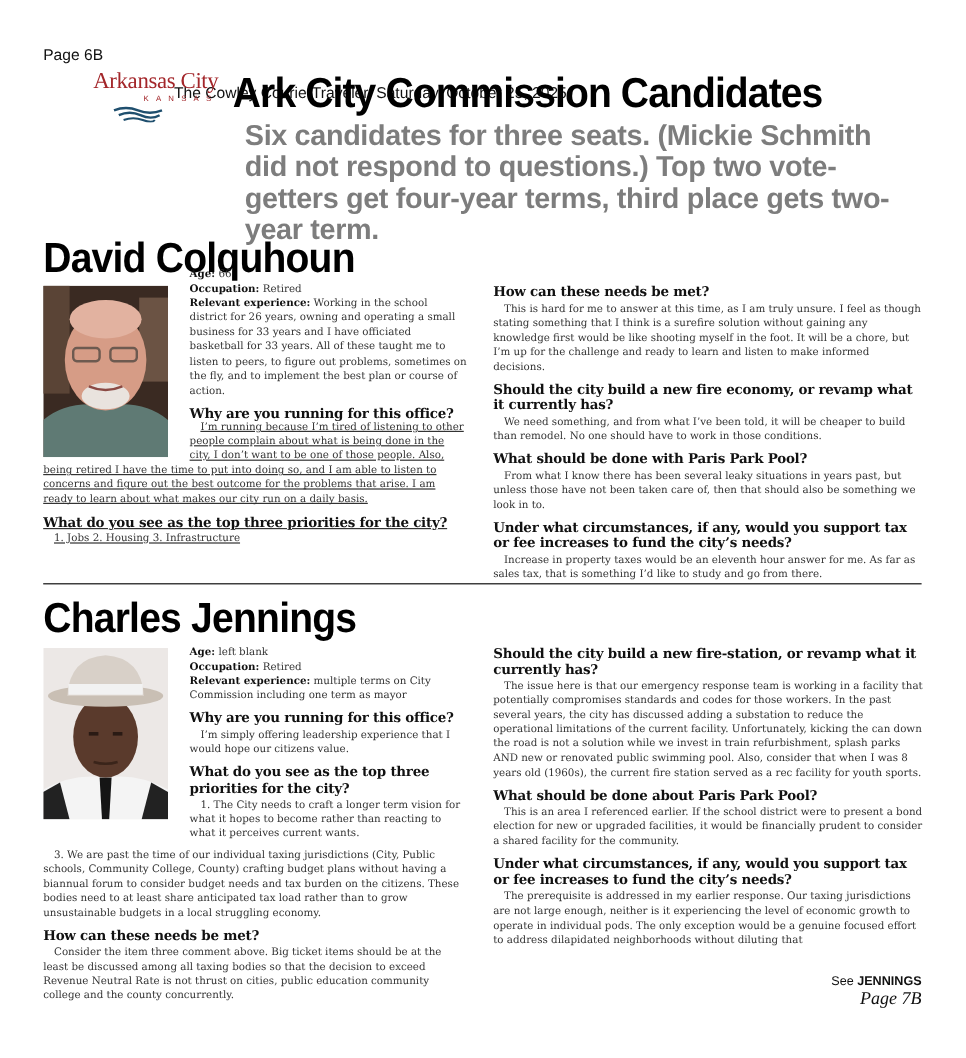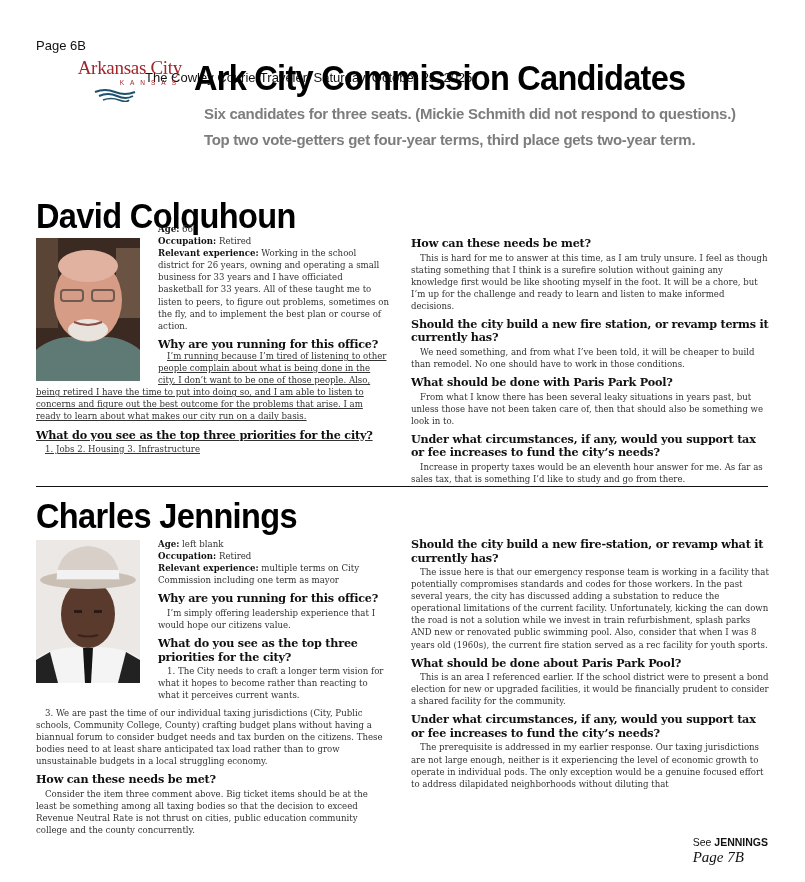--- a/index.html
+++ b/index.html
@@ -5,30 +5,30 @@
   html, body { margin: 0; padding: 0; background: #ffffff; }
   body { width: 805px; height: 882px; position: relative; overflow: hidden; color: #222; }
   .folio { position: absolute; top: 38px; font-family: "Liberation Sans", sans-serif; font-size: 13px; color: #111; }
   .folio.page { left: 36px; }
   .folio.paper { left: 145px; margin-top: 32px; }
   .logo { position: absolute; left: 48px; top: 58px; width: 134px; height: 48px; text-align: right; }
   .logo .city { font-family: "Liberation Serif", serif; font-size: 19px; color: #a3262a; line-height: 20px; letter-spacing: -0.3px; }
   .logo .state { font-family: "Liberation Sans", sans-serif; font-size: 6.5px; color: #a3262a; letter-spacing: 6px; line-height: 9px; margin-left: 6px; }
   .logo svg { display: block; margin: 1px auto 0; }
   .headline { position: absolute; left: 194px; top: 56px; font-family: "Liberation Sans", sans-serif; font-weight: bold; font-size: 35px; letter-spacing: -0.8px; color: #000; line-height: 44px; transform: scaleX(0.93); transform-origin: left; white-space: nowrap; }
-  .deck { position: absolute; left: 204px; top: 101px; width: 560px; font-family: "Liberation Sans", sans-serif; font-weight: bold; font-size: 15px; line-height: 26px; color: #7d7d7d; letter-spacing: -0.3px; }
+  .deck { position: absolute; left: 204px; top: 101px; width: 560px; font-family: "Liberation Sans", sans-serif; font-weight: bold; font-size: 24px; line-height: 26px; color: #7d7d7d; letter-spacing: -0.3px; }
   .name { position: absolute; left: 36px; font-family: "Liberation Sans", sans-serif; font-weight: bold; font-size: 35px; color: #000; letter-spacing: -0.7px; line-height: 40px; transform: scaleX(0.93); transform-origin: left; white-space: nowrap; }
   .photo { position: absolute; left: 36px; width: 104px; height: 143px; overflow: hidden; }
   .col { position: absolute; font-family: "DejaVu Serif", serif; font-size: 8.6px; line-height: 12.1px; color: #333; }
   .col p { margin: 0; text-indent: 9px; }
   .col p.noind { text-indent: 0; }
   .col .lbl { font-weight: bold; color: #111; }
   .col h3 { font-family: "DejaVu Serif", serif; font-weight: bold; font-size: 11.2px; line-height: 13.5px; color: #111; margin: 6px 0 1px; letter-spacing: -0.2px; }
   .rule { position: absolute; left: 36px; top: 486px; width: 732px; height: 1.4px; background: #111; }
-  .jump { position: absolute; right: 37px; top: 811px; font-family: "Liberation Sans", sans-serif; font-size: 10.5px; color: #111; line-height: 15px; margin-top: 24px; }
+  .jump { position: absolute; right: 37px; top: 811px; text-align: right; font-family: "Liberation Sans", sans-serif; font-size: 10.5px; color: #111; line-height: 15px; }
   .jump .kw { font-weight: bold; }
   .jump .pg { font-family: "Liberation Serif", serif; font-style: italic; font-size: 15px; }
 </style>
 </head>
 <body>
 
 <div class="folio page">Page 6B</div>
 <div class="folio paper">The Cowley CourierTraveler, Saturday, October 25, 2025</div>
 
 <div class="logo">
@@ -70,21 +70,21 @@
 <div class="col" style="left:36px; top:350px; width:354px;text-decoration:underline;">
   <div style="float:left; width:122px; height:34px;"></div>
   <p>I’m running because I’m tired of listening to other people complain about what is being done in the city, I don’t want to be one of those people. Also, being retired I have the time to put into doing so, and I am able to listen to concerns and figure out the best outcome for the problems that arise. I am ready to learn about what makes our city run on a daily basis.</p>
   <h3>What do you see as the top three priorities for the city?</h3>
   <p>1. Jobs  2. Housing 3. Infrastructure</p>
 </div>
 
 <div class="col" style="left:411px; top:231px; width:358px;">
   <h3>How can these needs be met?</h3>
   <p>This is hard for me to answer at this time, as I am truly unsure. I feel as though stating something that I think is a surefire solution without gaining any knowledge first would be like shooting myself in the foot. It will be a chore, but I’m up for the challenge and ready to learn and listen to make informed decisions.</p>
-  <h3>Should the city build a new fire station, or revamp terms it currently has?</h3>
+  <h3>Should the city build a new fire economy, or revamp what it currently has?</h3>
   <p>We need something, and from what I’ve been told, it will be cheaper to build than remodel. No one should have to work in those conditions.</p>
   <h3>What should be done with Paris Park Pool?</h3>
   <p>From what I know there has been several leaky situations in years past, but unless those have not been taken care of, then that should also be something we look in to.</p>
   <h3>Under what circumstances, if any, would you support tax or fee increases to fund the city’s needs?</h3>
   <p>Increase in property taxes would be an eleventh hour answer for me. As far as sales tax, that is something I’d like to study and go from there.</p>
 </div>
 
 <div class="rule"></div>
 
 <div class="name" style="top:496px;">Charles Jennings</div>
@@ -111,21 +111,21 @@
   <p class="noind"><span class="lbl">Occupation:</span> <span>Retired</span></p>
   <p class="noind"><span class="lbl">Relevant experience:</span> <span>multiple terms on City Commission including one term as mayor</span></p>
   <h3>Why are you running for this office?</h3>
   <p>I’m simply offering leadership experience that I would hope our citizens value.</p>
   <h3>What do you see as the top three priorities for the city?</h3>
   <p>1. The City needs to craft a longer term vision for what it hopes to become rather than reacting to what it perceives current wants.</p>
 </div>
 <div class="col" style="left:36px; top:707px; width:354px;">
   <p>3. We are past the time of our individual taxing jurisdictions (City, Public schools, Community College, County) crafting budget plans without having a biannual forum to consider budget needs and tax burden on the citizens. These bodies need to at least share anticipated tax load rather than to grow unsustainable budgets in a local struggling economy.</p>
   <h3>How can these needs be met?</h3>
-  <p>Consider the item three comment above. Big ticket items should be at the least be something among all taxing bodies so that the decision to exceed Revenue Neutral Rate is not thrust on cities, public education community college and the county concurrently.</p>
+  <p>Consider the item three comment above. Big ticket items should be at the least be discussed among all taxing bodies so that the decision to exceed Revenue Neutral Rate is not thrust on cities, public education community college and the county concurrently.</p>
 </div>
 
 <div class="col" style="left:411px; top:532px; width:358px;">
   <h3>Should the city build a new fire-station, or revamp what it currently has?</h3>
   <p>The issue here is that our emergency response team is working in a facility that potentially compromises standards and codes for those workers. In the past several years, the city has discussed adding a substation to reduce the operational limitations of the current facility. Unfortunately, kicking the can down the road is not a solution while we invest in train refurbishment, splash parks AND new or renovated public swimming pool. Also, consider that when I was 8 years old (1960s), the current fire station served as a rec facility for youth sports.</p>
   <h3>What should be done about Paris Park Pool?</h3>
   <p>This is an area I referenced earlier. If the school district were to present a bond election for new or upgraded facilities, it would be financially prudent to consider a shared facility for the community.</p>
   <h3>Under what circumstances, if any, would you support tax or fee increases to fund the city’s needs?</h3>
   <p>The prerequisite is addressed in my earlier response. Our taxing jurisdictions are not large enough, neither is it experiencing the level of economic growth to operate in individual pods. The only exception would be a genuine focused effort to address dilapidated neighborhoods without diluting that</p>
 </div>

